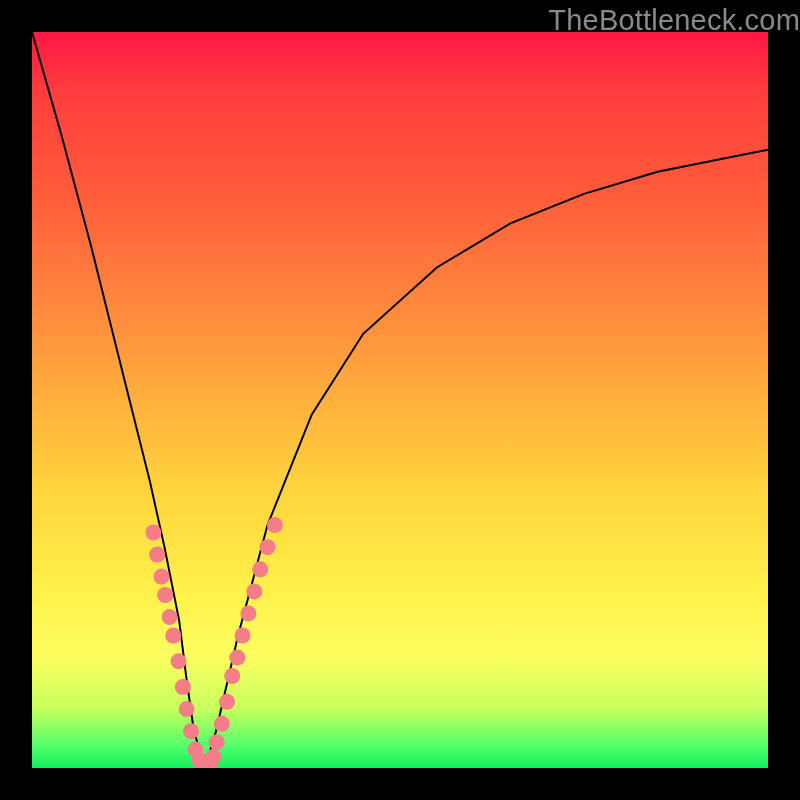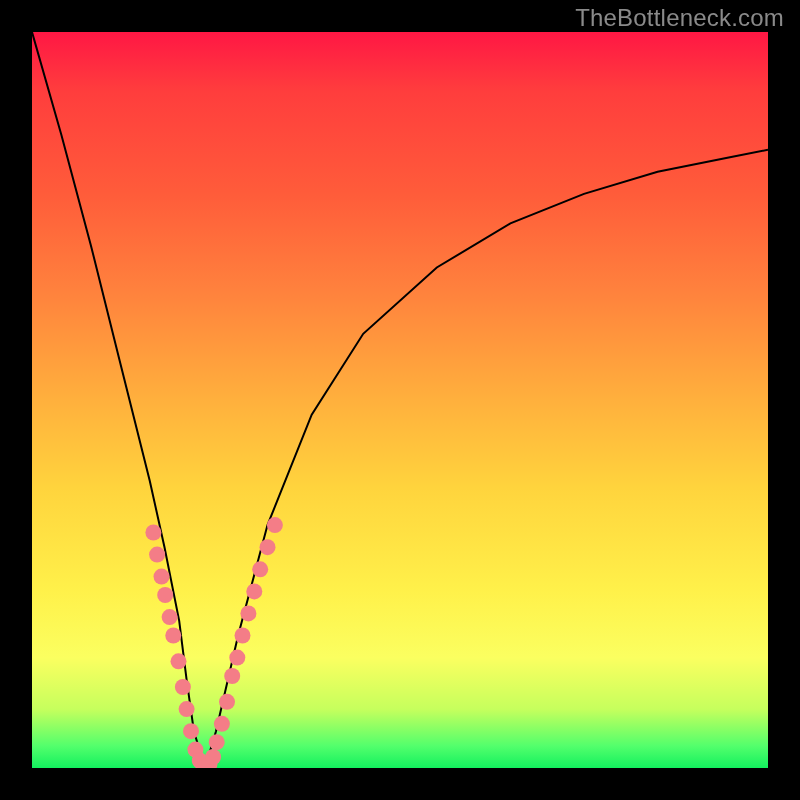--- a/index.html
+++ b/index.html
@@ -1,23 +1,23 @@
 <!DOCTYPE html>
 <html><head>
 <meta charset="utf-8">
 <style>
   * { margin: 0; padding: 0; box-sizing: border-box; }
   html, body { width: 800px; height: 800px; overflow: hidden; background: #fff; }
   .stage { position: relative; width: 800px; height: 800px; }
   .watermark {
     position: absolute;
     top: 4px;
-    right: 16px;
+    right: 0;
     font-family: Arial, Helvetica, sans-serif;
-    font-size: 24px;
+    font-size: 29px;
     color: #8a8a8a;
     letter-spacing: 0.2px;
     z-index: 5;
   }
   .plot-area {
     position: absolute;
     left: 32px;
     top: 32px;
     width: 736px;
     height: 736px;

